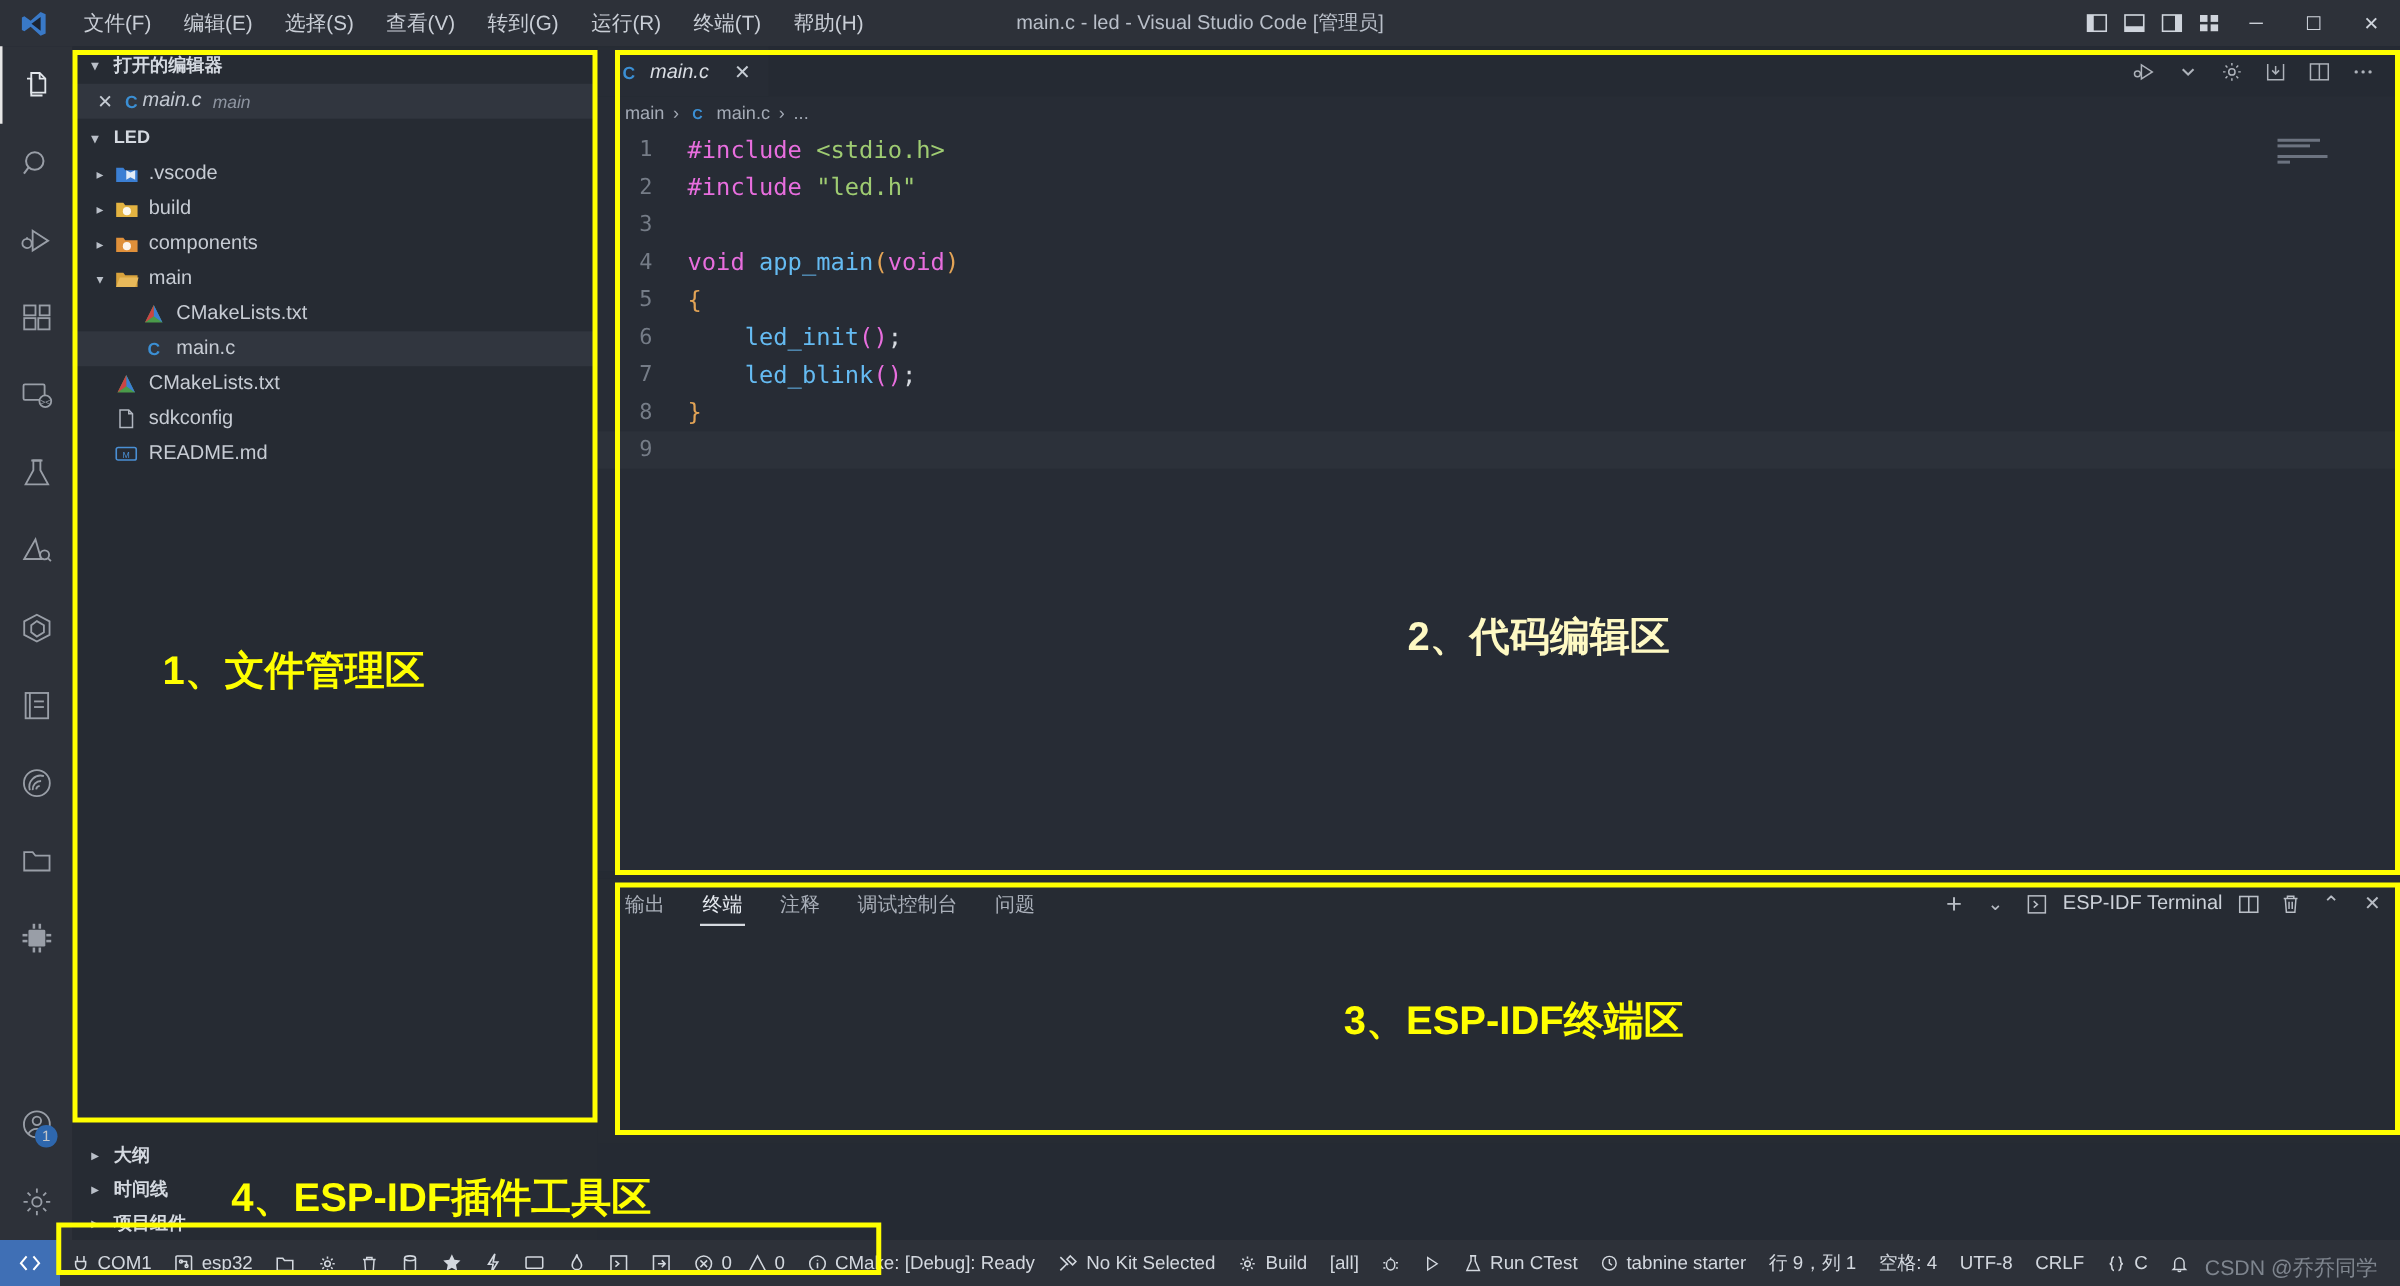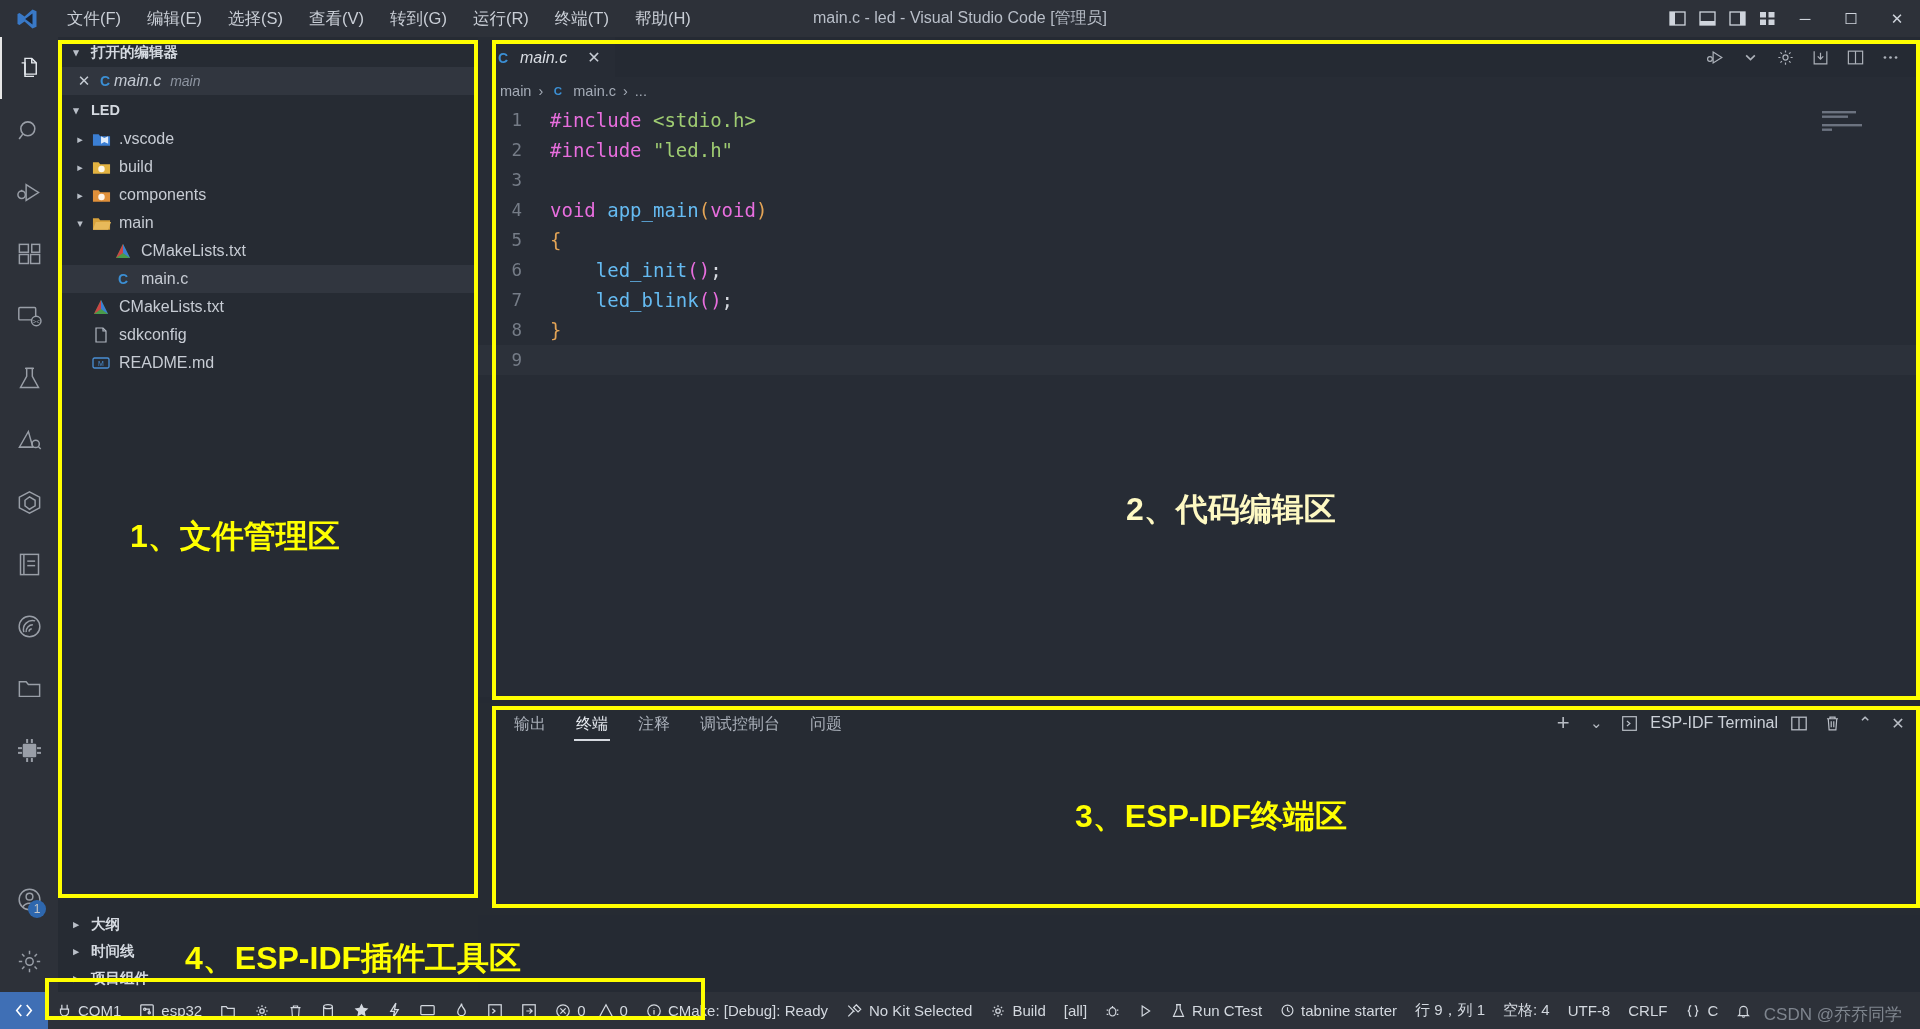--- a/index.html
+++ b/index.html
@@ -86,21 +86,21 @@
   .c-pre { color: #e86ede; }
   .c-str { color: #9fcc72; }
   .c-kw  { color: #e86ede; }
   .c-fn  { color: #65bbf2; }
   .c-br  { color: #e3a456; }
   .c-pu  { color: #d6dae0; }
   .c-par { color: #e86ede; }
 
   
   .panel { position: absolute; left: 478px; top: 703px; width: 1442px; height: 212px; background: #262b33; }
-  .panel-tabs { height: 40px; display: flex; align-items: center; padding-left: 34px; gap: 26px; position: relative; }
+  .panel-tabs { height: 40px; display: flex; align-items: center; padding-left: 20px; gap: 26px; position: relative; }
   .ptab { font-size: 16px; color: #a9afb9; padding: 8px 2px 6px; cursor: pointer; }
   .ptab.active { color: #e6eaf0; box-shadow: inset 0 -2px 0 #d6dae0; }
   .panel-tools { position: absolute; right: 10px; top: 0; height: 40px; display: flex; align-items: center; gap: 9px; color: #ccd1d9; font-size: 16px; }
   .pt-btn { display: flex; align-items: center; justify-content: center; min-width: 24px; height: 30px; opacity: .88; }
   .term-body { padding: 16px 0 0 22px; font-family: "DejaVu Sans Mono", monospace; font-size: 17px; color: #d2d7de; }
   .cursor-blk { display: inline-block; width: 9px; height: 19px; background: #cfd4dc; vertical-align: -3px; margin-left: 5px; }
 
   
   .statusbar { position: absolute; left: 0; bottom: 0; width: 1920px; height: 37px; background: #2d3139; display: flex; align-items: center; color: #d3d8df; font-size: 15px; }
   .sb-remote { width: 48px; height: 37px; background: #3f6fb5; display: flex; align-items: center; justify-content: center; }

